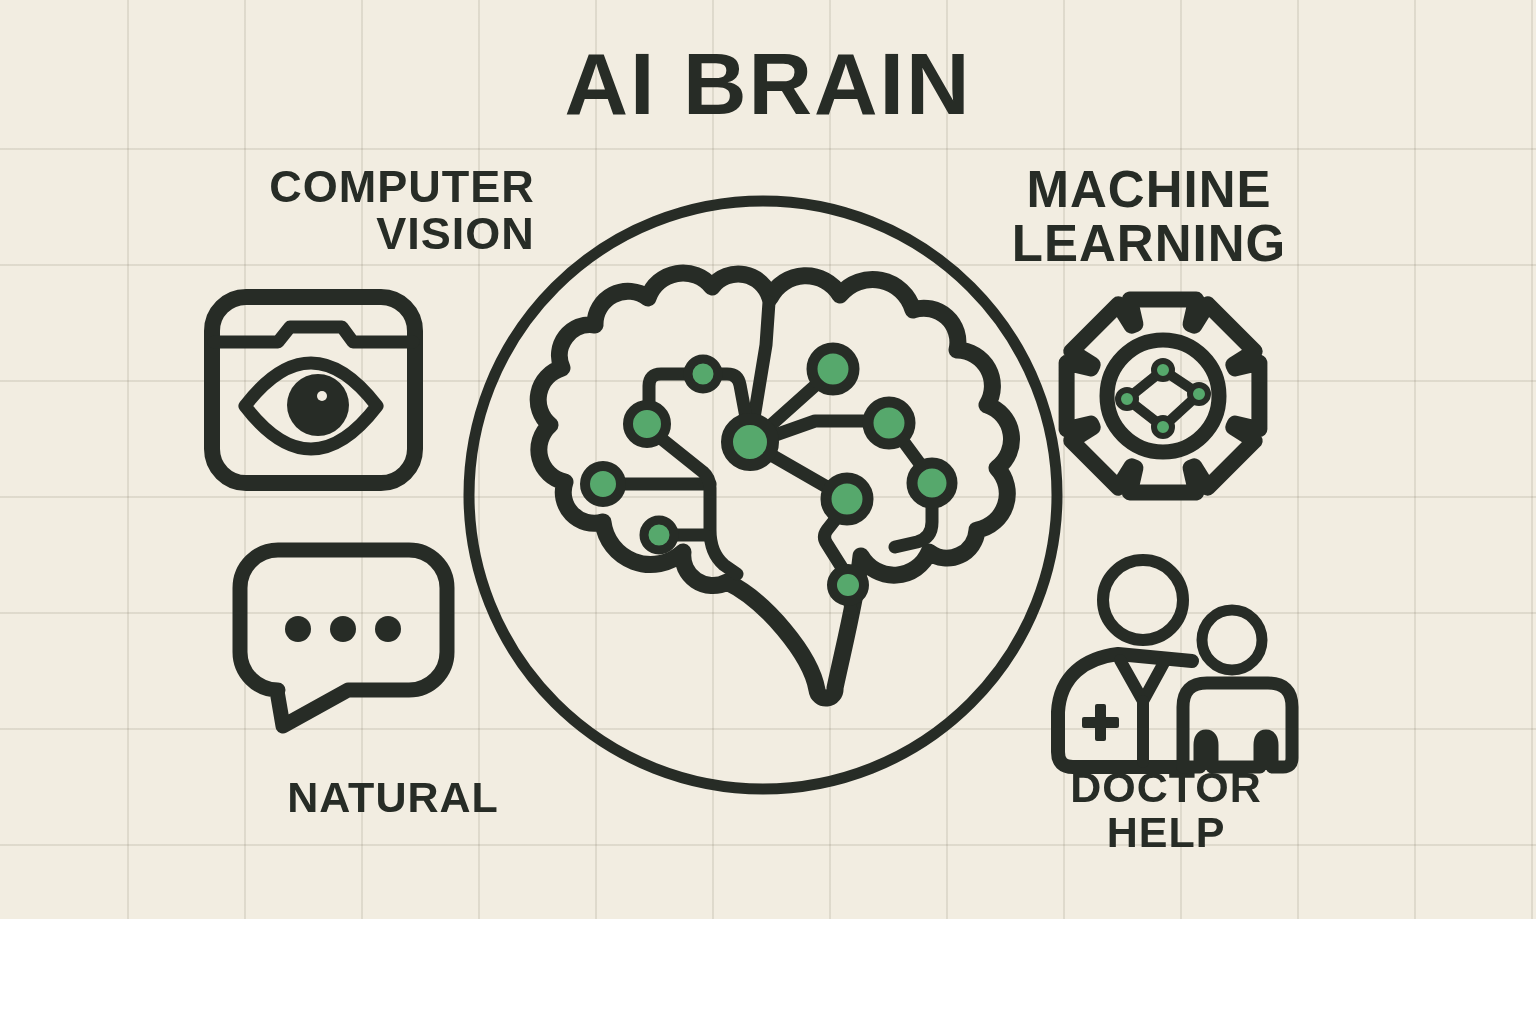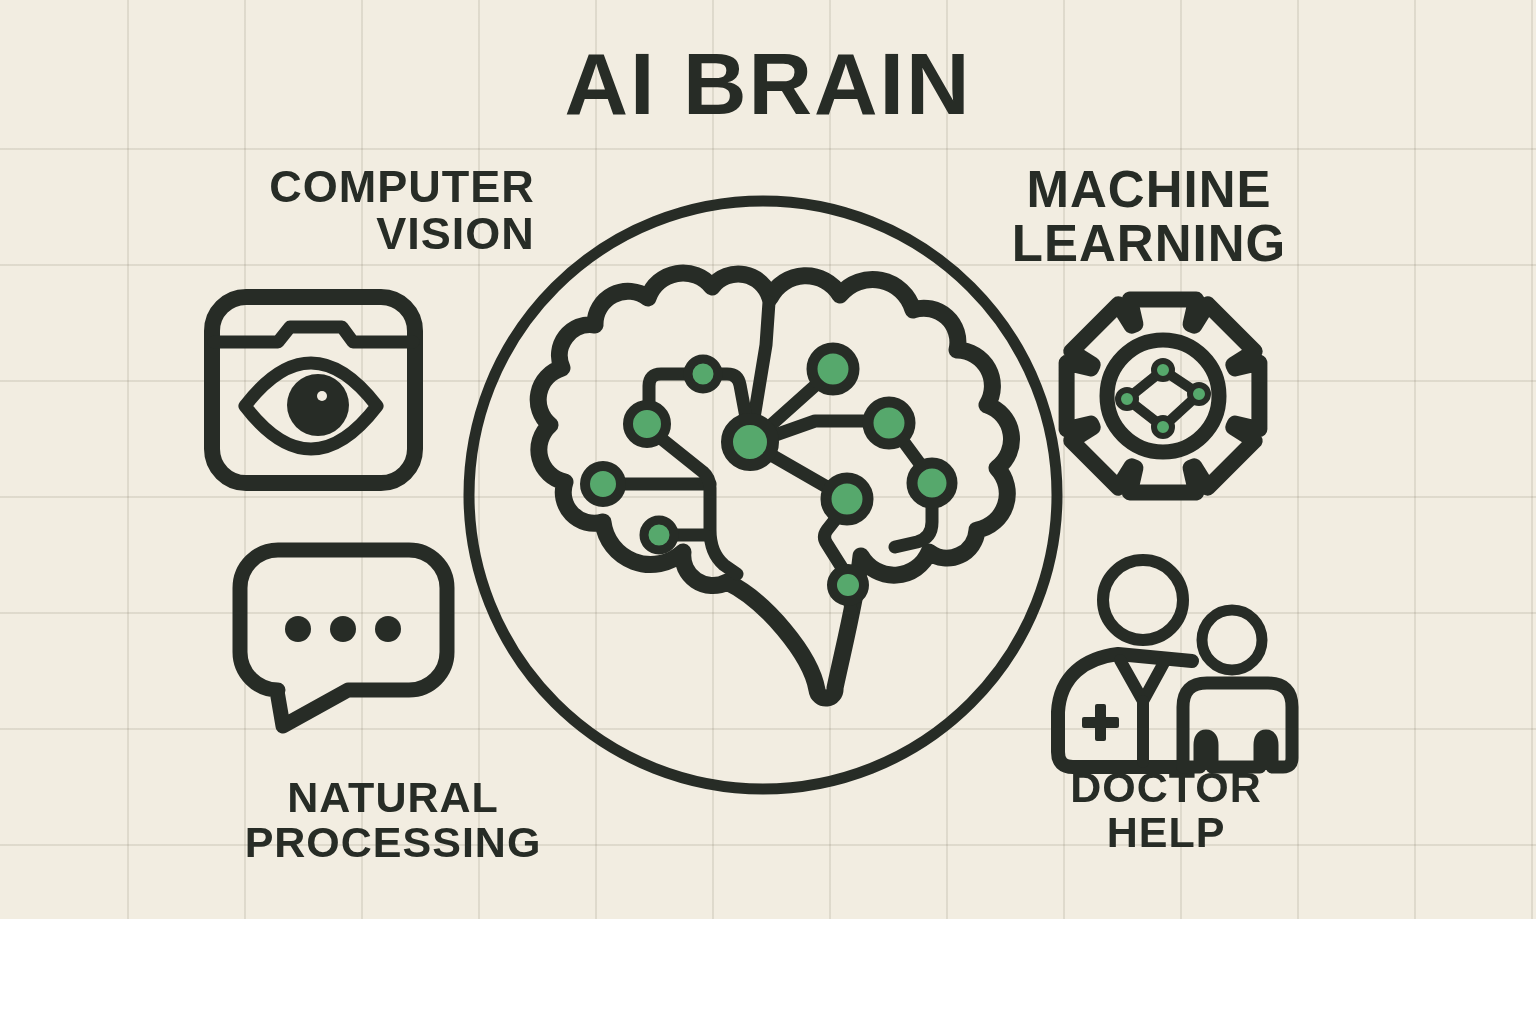--- a/index.html
+++ b/index.html
@@ -55,21 +55,20 @@
     <div>VISION</div>
   </div>
 
   <div class="label label-ml">
     <div>MACHINE</div>
     <div>LEARNING</div>
   </div>
 
   <div class="label label-nlp">
     <div>NATURAL</div>
-    <div>PROCESSING</div>
   </div>
 
   <div class="label label-doctor">
     <div>DOCTOR</div>
     <div>HELP</div>
   </div>
 
   <svg class="diagram" viewBox="0 0 1536 1024">
 
     <g>

